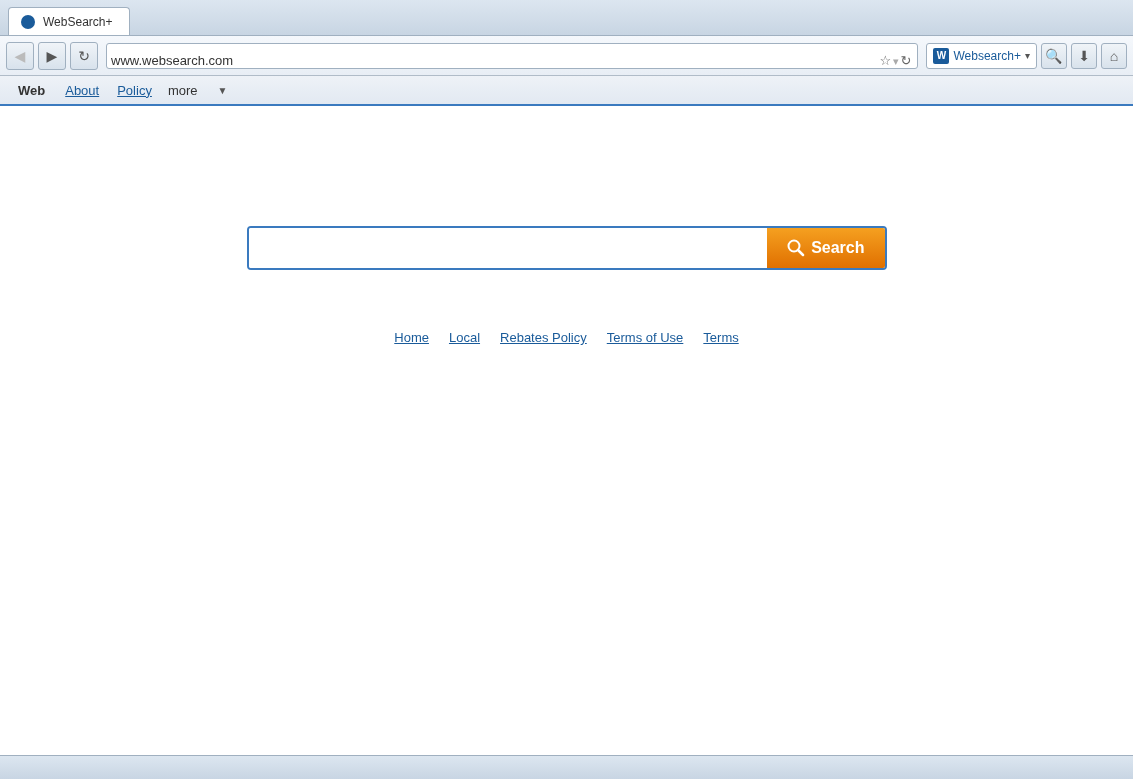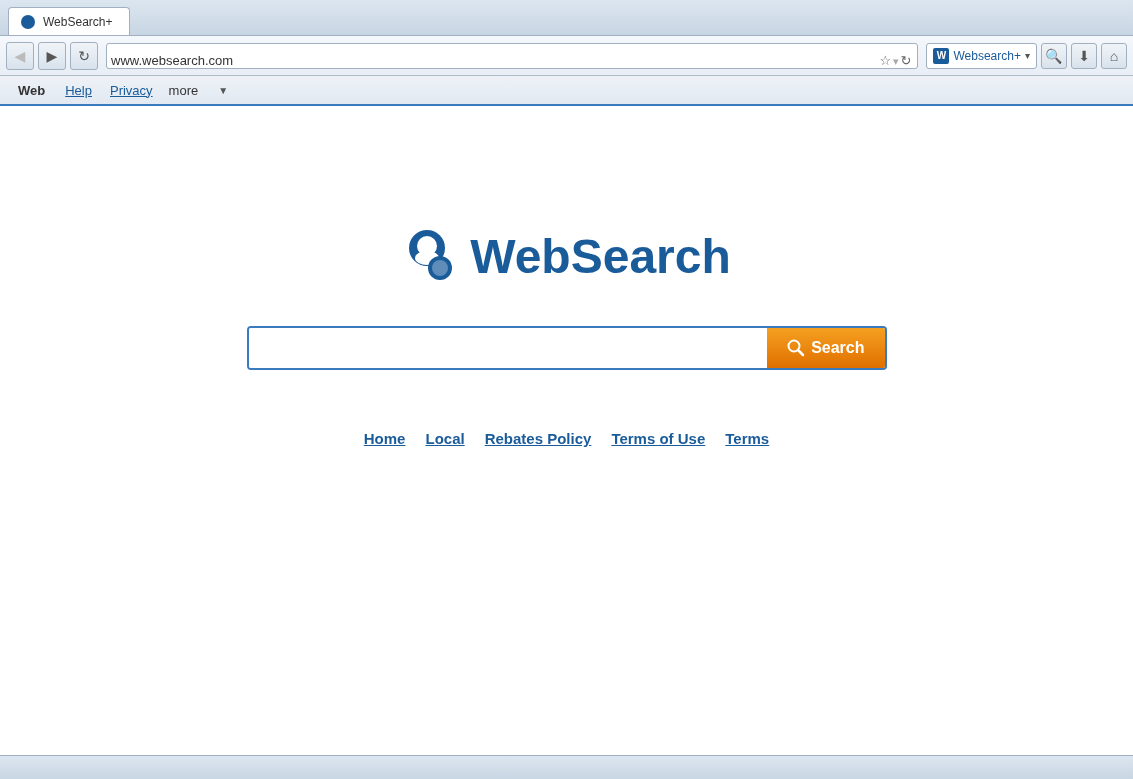--- a/index.html
+++ b/index.html
@@ -262,25 +262,24 @@
     }
 
     .footer-links {
       display: flex;
       gap: 20px;
       justify-content: center;
       margin-bottom: 8px;
     }
 
     .footer-link {
-      font-size: 15px;
+      font-size: 13px;
       color: #1a5b9a;
       text-decoration: underline;
       cursor: pointer;
-      font-weight: bold;
     }
 
     .footer-copyright {
       font-size: 13px;
       color: #555;
     }
 
     
     .status-bar {
       background: linear-gradient(to bottom, #dce6f0, #c8d5e3);
@@ -323,42 +322,30 @@
       <span style="color:#555;font-size:10px;">▾</span>
     </div>
 
     <button class="nav-util-btn">🔍</button>
     <button class="nav-util-btn">⬇</button>
     <button class="nav-util-btn">⌂</button>
   </div>
 
   <div class="bookmarks-bar">
     <span class="bookmark-item active">Web</span>
-    <span class="bookmark-link">Help</span>
-    <span class="bookmark-link">Privacy</span>
+    <span class="bookmark-link">About</span>
+    <span class="bookmark-link">Policy</span>
     <span class="more-btn">
       <span>more</span>
       <span class="more-arrow">▼</span>
     </span>
   </div>
 
   <div class="page-content">
 
-    <div class="logo-container">
-      <svg class="logo-icon" viewBox="0 0 60 60" xmlns="http://www.w3.org/2000/svg">
-        <circle cx="25" cy="22" r="18" fill="#1a5b9a"></circle>
-        <circle cx="25" cy="20" r="10" fill="white"></circle>
-        <ellipse cx="25" cy="32" rx="12" ry="7" fill="white"></ellipse>
-        <circle cx="38" cy="42" r="12" fill="#1a5b9a"></circle>
-        <circle cx="38" cy="42" r="8" fill="white" opacity="0.3"></circle>
-      </svg>
-      <div class="logo-text">
-        <span>Web</span><span style="font-weight:bold;color:#1a5b9a;">Search</span>
-      </div>
-    </div>
 
     <div class="search-container">
       <input class="search-input" type="text" placeholder="" style="">
       <button class="search-button">
         <svg width="18" height="18" viewBox="0 0 18 18">
           <circle cx="7" cy="7" r="5.5" stroke="white" stroke-width="2" fill="none"></circle>
           <line x1="11" y1="11" x2="16" y2="16" stroke="white" stroke-width="2.5" stroke-linecap="round"></line>
         </svg>
         <span>Search</span>
       </button>

